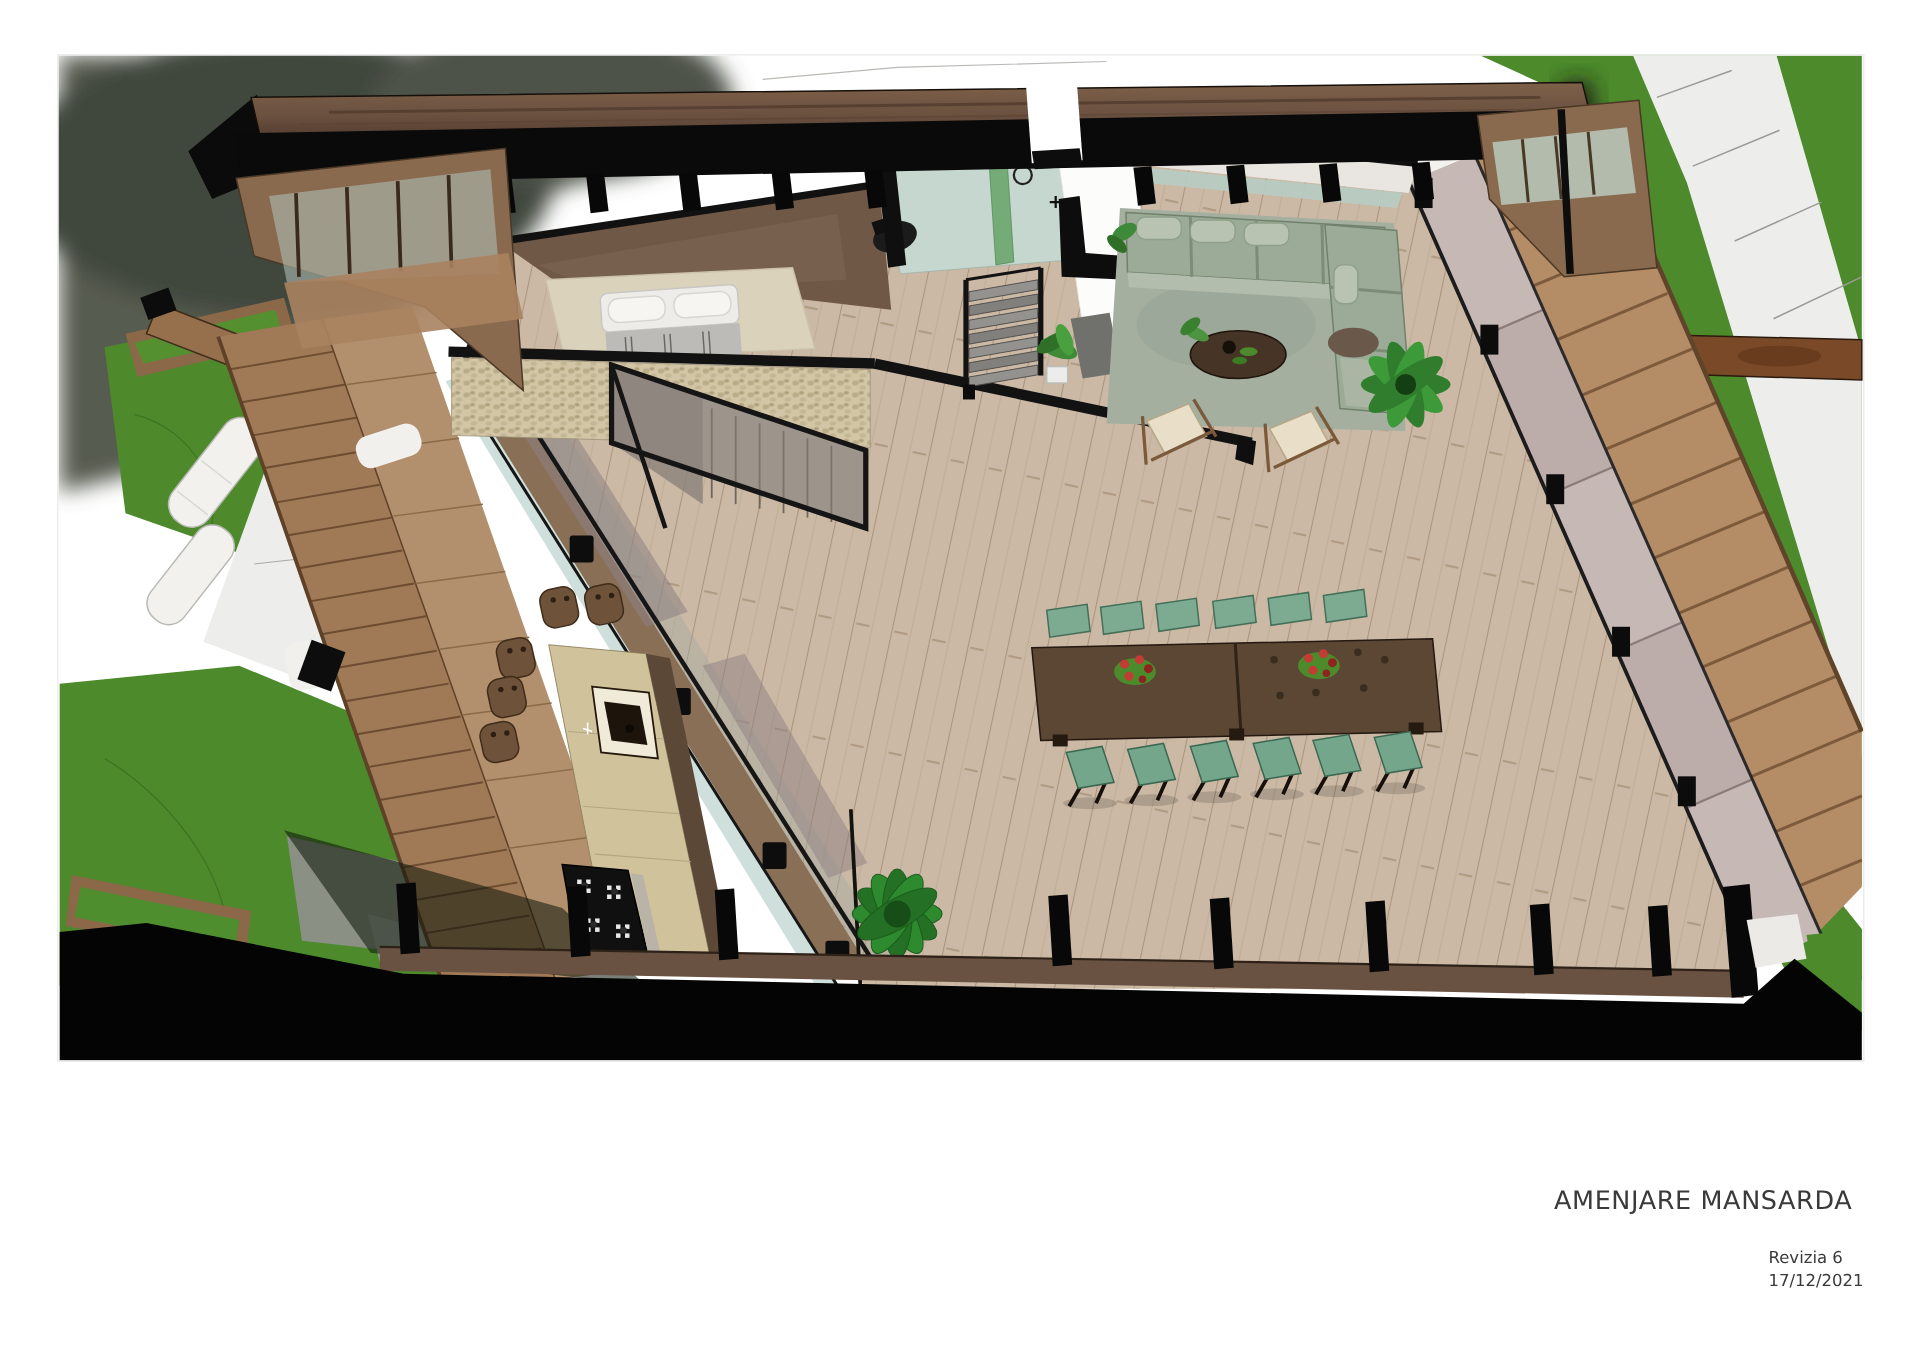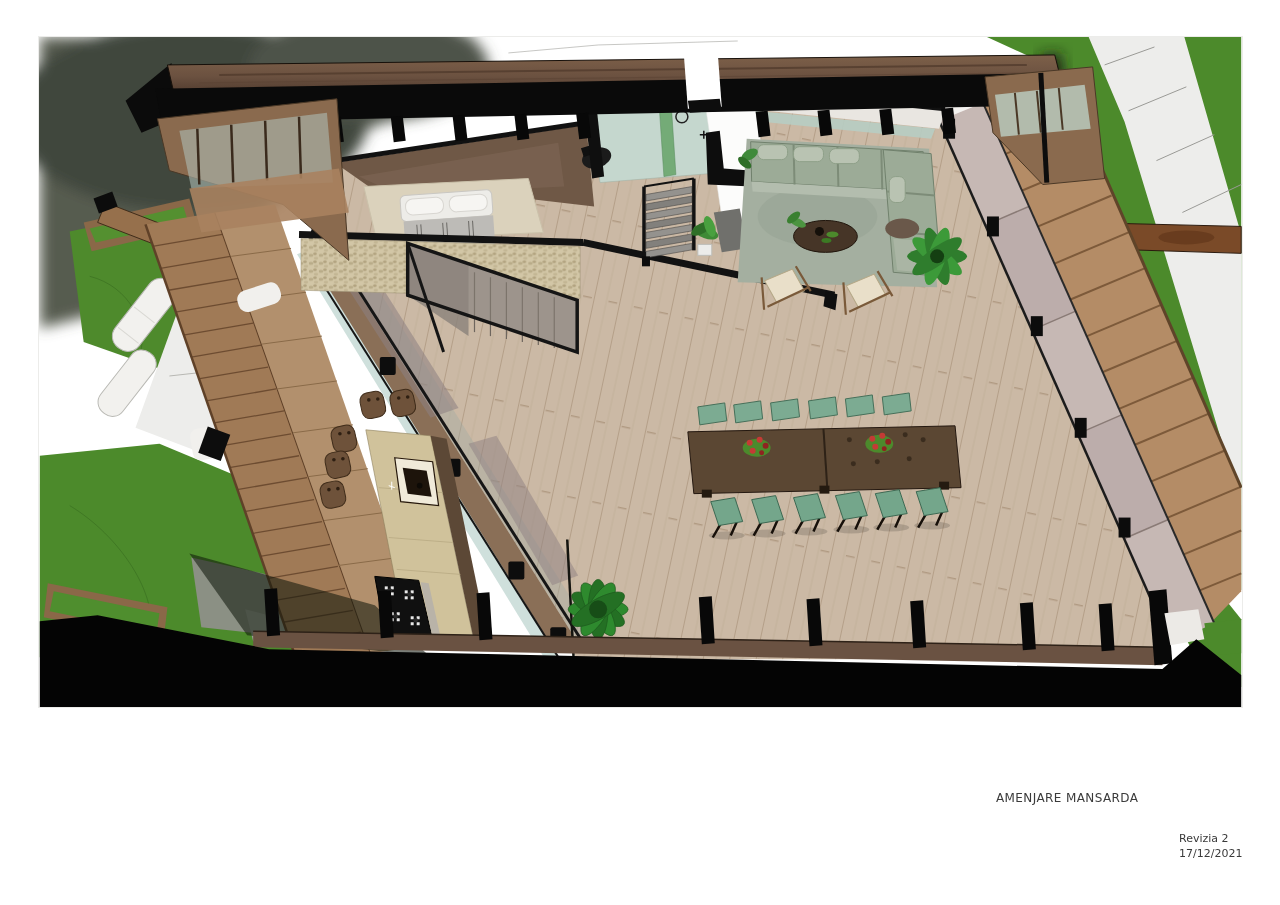--- a/index.html
+++ b/index.html
@@ -1,21 +1,21 @@
 <!DOCTYPE html>
 <html><head>
 <meta charset="utf-8">
 <style>
   html,body{margin:0;padding:0;background:#ffffff;}
   .page{position:relative;width:1280px;height:905px;background:#ffffff;overflow:hidden;
         font-family:"DejaVu Sans",sans-serif;}
   .render-area{position:absolute;left:38px;top:36px;width:1205px;height:672px;
                border:1px solid #ececea;box-sizing:border-box;background:#ffffff;overflow:hidden;}
   .render-area svg{display:block;width:100%;height:100%;}
-  .caption-title{position:absolute;left:996px;top:791px;font-size:12px;color:#3a3a3a;
+  .caption-title{position:absolute;left:1036px;top:791px;font-size:17px;color:#3a3a3a;
                  letter-spacing:0.4px;white-space:nowrap;}
   .revision-block{position:absolute;left:1179px;top:831px;font-size:11px;color:#3a3a3a;
                   line-height:15px;white-space:nowrap;}
 </style>
 </head>
 <body>
 
 <div class="page">
 
   <div class="render-area">
@@ -537,17 +537,17 @@
       <polygon points="1128,578 1162,574 1168,604 1134,610" fill="#eceae6"></polygon>
       <polygon points="1168,588 1205,584 1205,618 1174,620" fill="#4c8a2b"></polygon>
       <polygon points="0,586 58,580 230,614 1126,634 1160,604 1205,640 1205,672 0,672" fill="#040404"></polygon>
     </g>
   </svg>
   </div>
 
   <div class="caption-title">AMENJARE MANSARDA</div>
 
   <div class="revision-block">
-    <div>Revizia 2</div>
+    <div>Revizia 6</div>
     <div>17/12/2021</div>
   </div>
 
 </div>
 
 </body></html>

